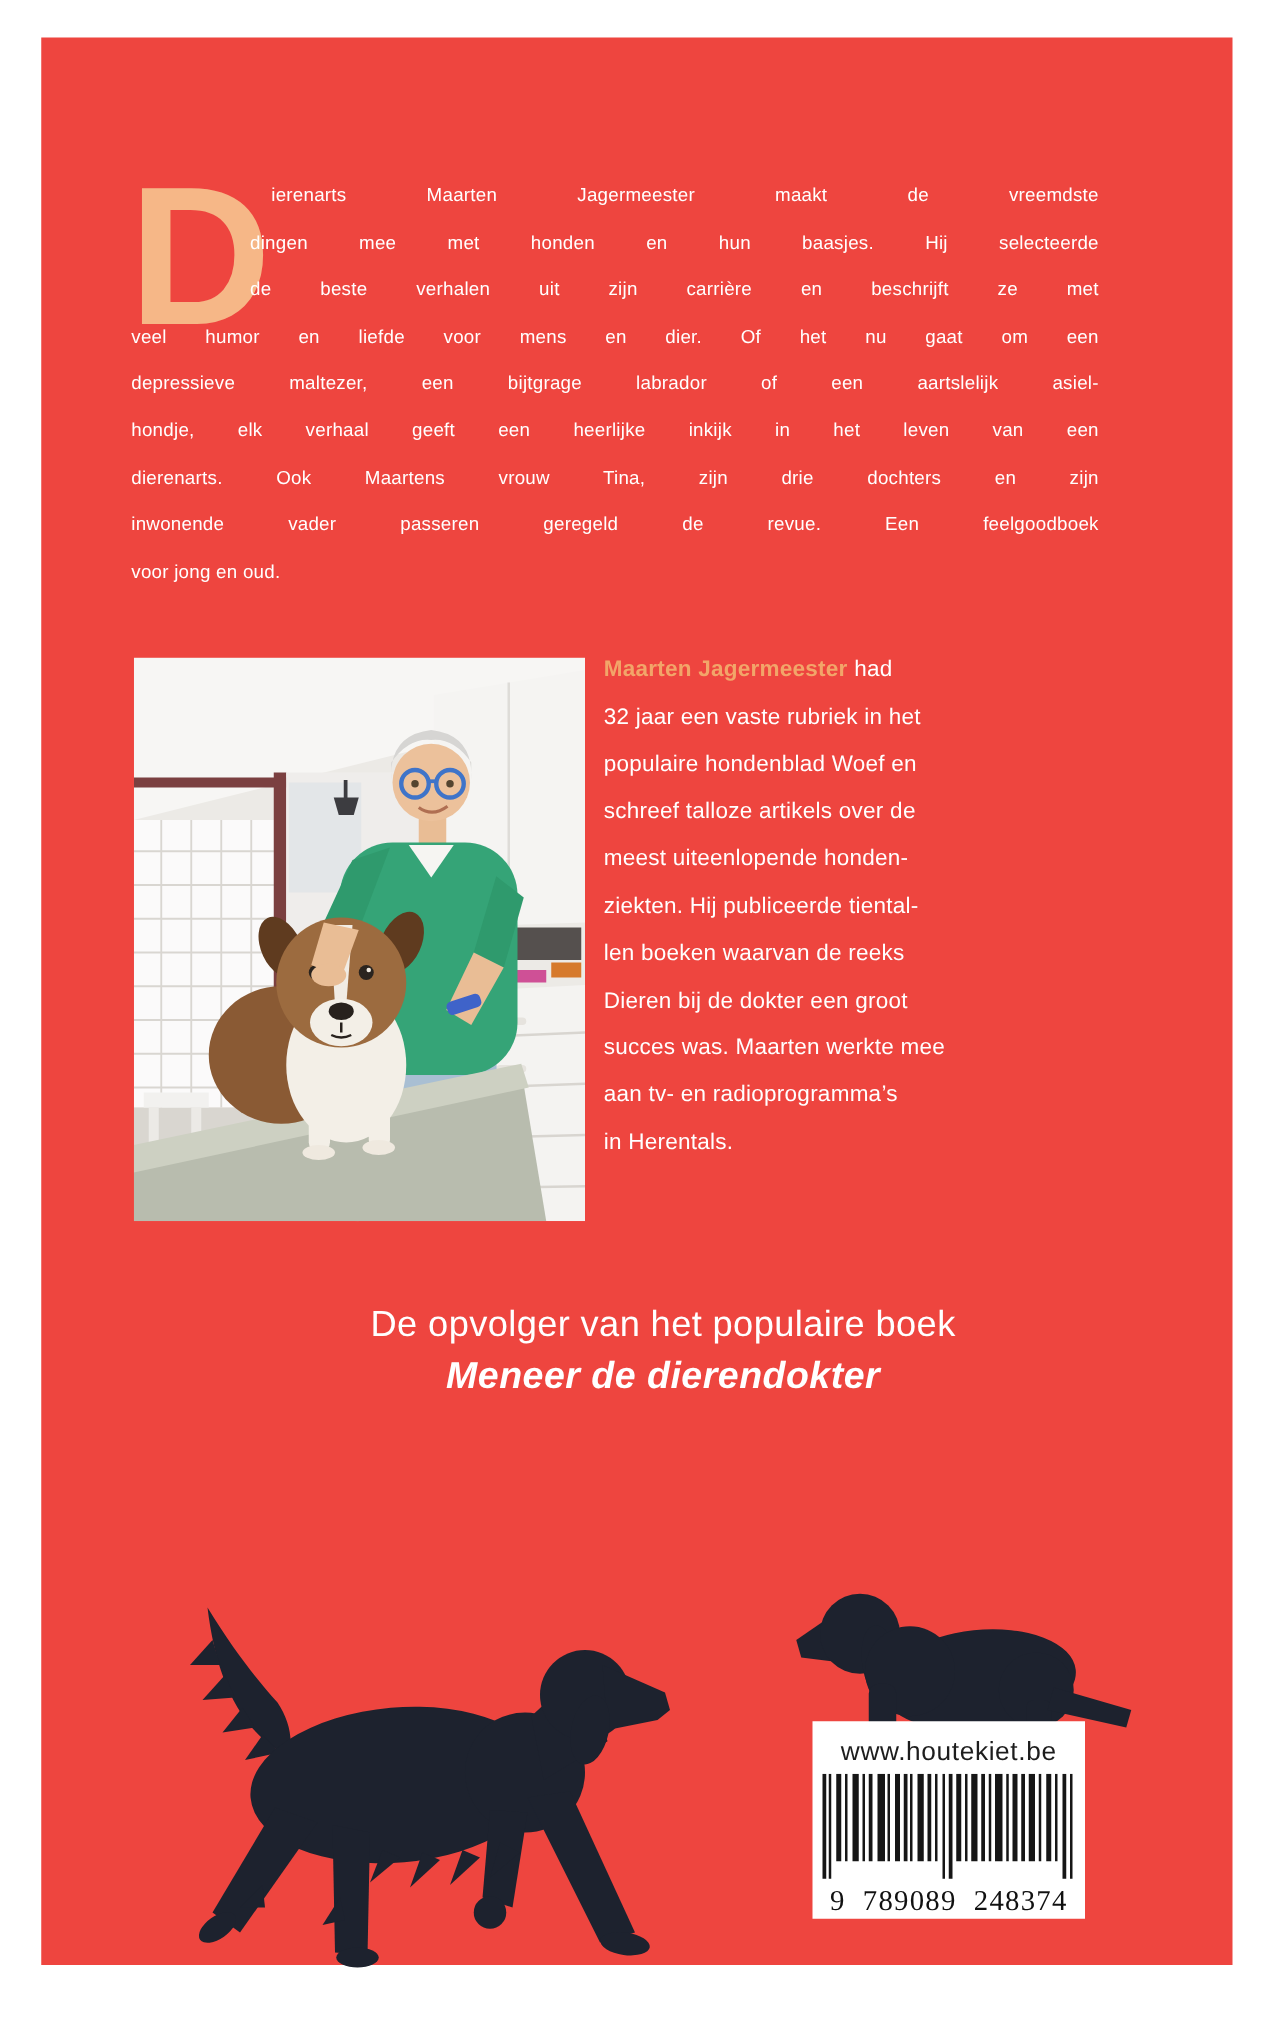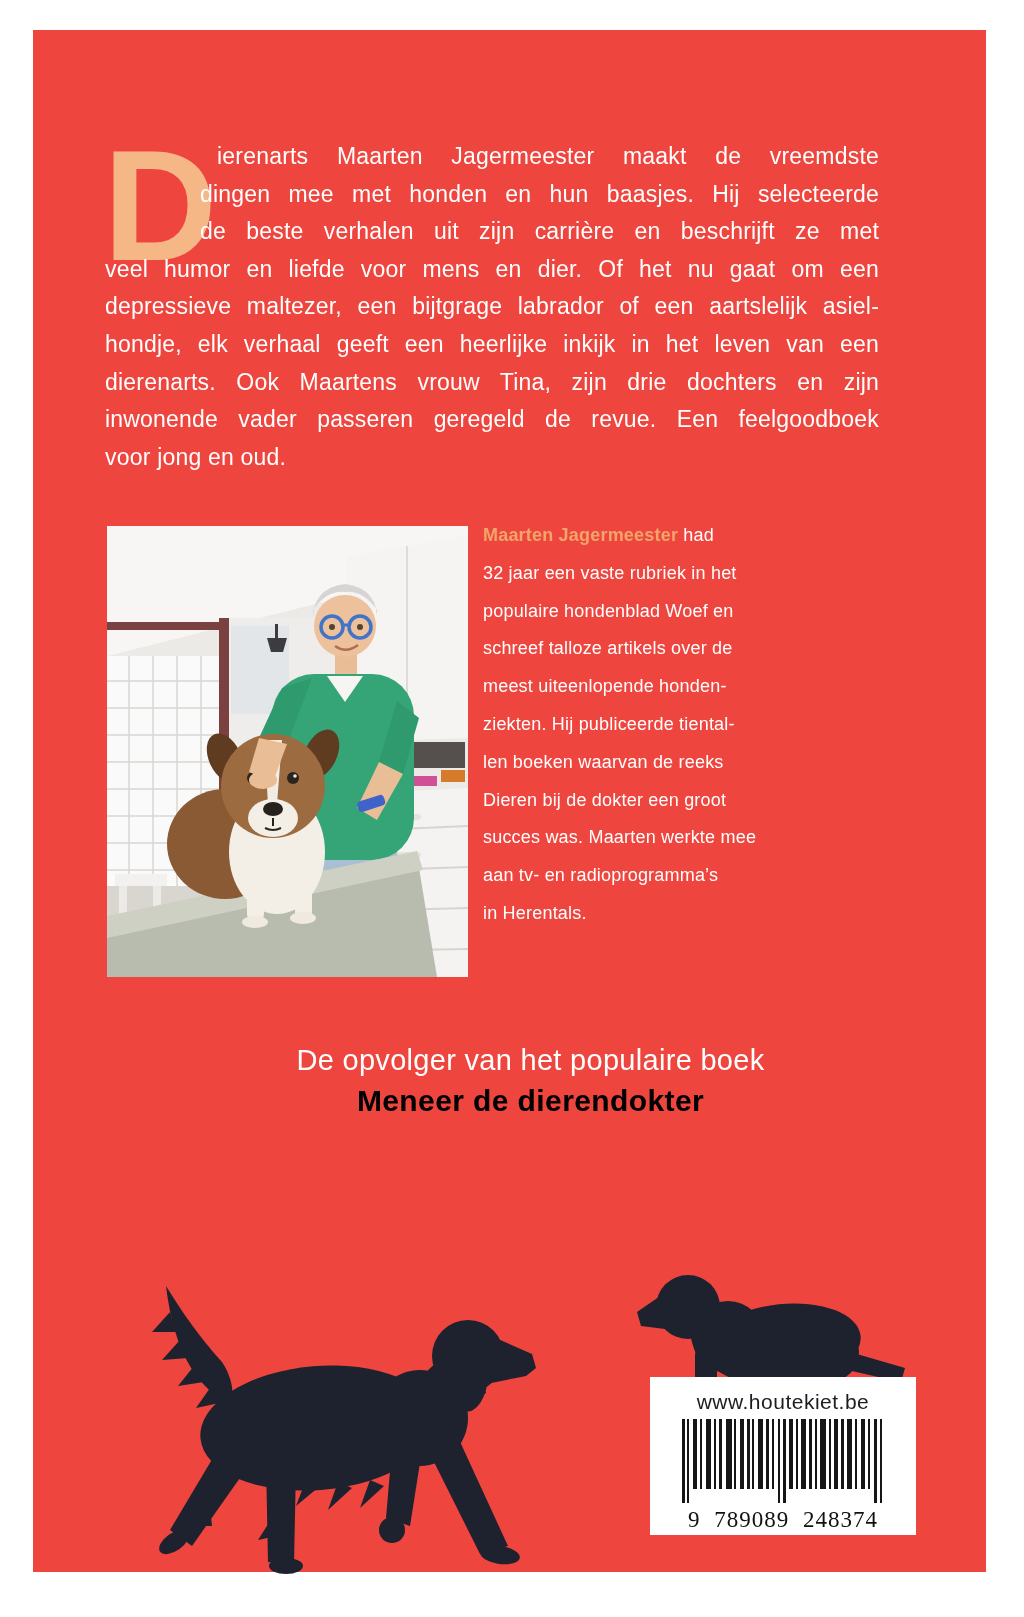--- a/index.html
+++ b/index.html
@@ -12,44 +12,44 @@
     background:#ee453f;overflow:visible;
   }
   
   .dropcap{
     position:absolute;left:70px;top:96px;
     font-size:158px;line-height:1;font-weight:700;color:#f6b787;
     letter-spacing:0;
   }
   .synopsis{position:absolute;left:72px;top:108px;width:774px;color:#ffffff;}
   .syn-line{
-    height:37.6px;font-size:23px;line-height:37.6px;
+    height:37.6px;font-size:15px;line-height:37.6px;
     text-align:justify;text-align-last:justify;white-space:nowrap;
     letter-spacing:.2px;
   }
   .syn-line.ind1{padding-left:112px;}
   .syn-line.ind23{padding-left:95px;}
   .syn-line.last{text-align:left;text-align-last:left;}
   
   .photo{position:absolute;left:74px;top:496px;width:361px;height:451px;overflow:hidden;}
   
   .bio{position:absolute;left:450px;top:487px;width:420px;color:#ffffff;}
   .bio-line{height:37.8px;font-size:18px;line-height:37.8px;white-space:nowrap;letter-spacing:.2px;}
   .bio .name{font-weight:700;color:#f2a569;}
   .it{}
   
   .tagline{position:absolute;left:0;top:1010px;width:953px;text-align:center;color:#ffffff;margin-left:21px;}
   .tagline-line1{font-size:29px;line-height:40px;letter-spacing:.3px;}
-  .tagline-line2{font-size:30px;line-height:42px;font-weight:700;color:#000000;letter-spacing:.4px;}
+  .tagline-line2{font-size:30px;line-height:42px;font-weight:700;font-style:italic;color:#ffffff;letter-spacing:.4px;}
   
   .dog-big{position:absolute;left:37px;top:1248px;width:500px;height:300px;z-index:1;}
   .dog-puppy{position:absolute;left:600px;top:1222px;width:280px;height:135px;z-index:1;}
   
   .barcode-panel{
-    position:absolute;left:617px;top:1347px;width:266px;height:158px;
+    position:absolute;left:617px;top:1347px;width:218px;height:158px;
     background:#ffffff;z-index:2;text-align:center;
   }
   .website{margin-top:13px;font-size:21px;letter-spacing:.5px;color:#1d1d1d;}
   .bars{margin-top:5px;}
   .isbn{margin-top:-2px;font-size:23px;color:#111111;word-spacing:7px;letter-spacing:1px;font-family:Liberation Serif, serif;}
 </style>
 </head>
 <body>
 
 <div class="page">

